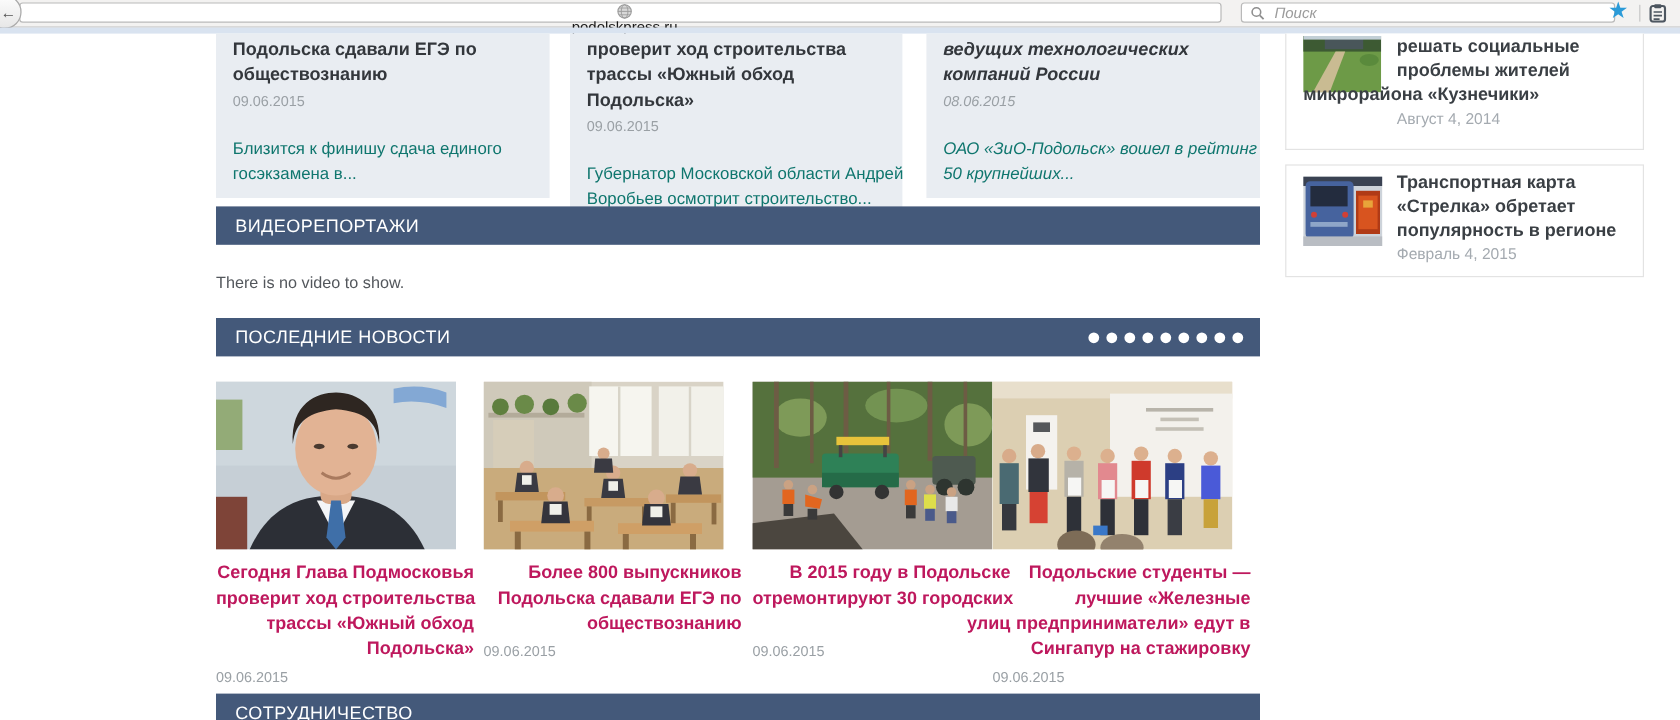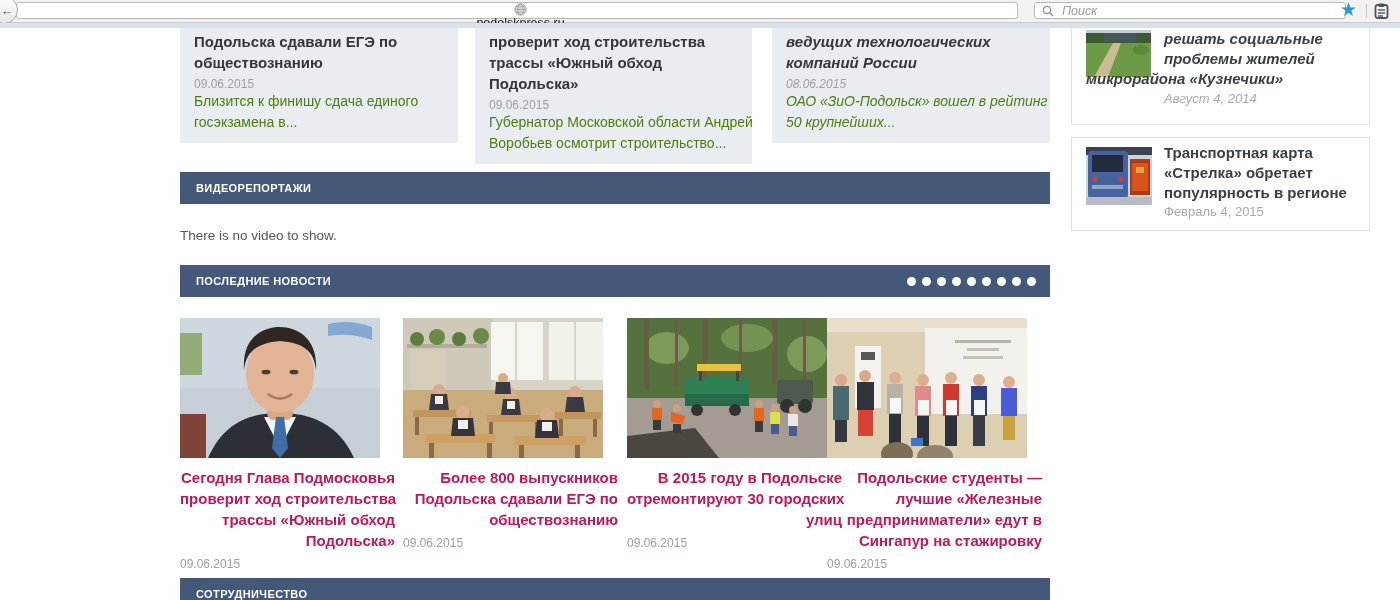--- a/index.html
+++ b/index.html
@@ -25,41 +25,41 @@
                     font-family:"Liberation Sans","DejaVu Sans",sans-serif;color:#333;}
   .search-box input::placeholder{font-style:italic;color:#9b9b9b;}
   .mag{margin-left:7px;width:12px;height:12px;flex:none;}
   .star{position:absolute;left:1340px;top:-2px;font-size:19px;color:#2b9bd8;line-height:24px;}
   .tb-sep{position:absolute;left:1366px;top:4px;width:1px;height:14px;background:#c6c6c6;}
   .clip-icon{position:absolute;left:1374px;top:3px;width:15px;height:16px;}
 
   
   .bar{position:absolute;left:180px;width:870px;height:32px;background:#44597a;color:#fff;
        display:flex;align-items:center;padding:0 14px 0 16px;box-sizing:border-box;}
-  .bar .bar-label{font-size:11px;font-weight:bold;letter-spacing:.4px;}
+  .bar .bar-label{font-size:15px;font-weight:normal;letter-spacing:.4px;}
   .dots{margin-left:auto;display:flex;gap:6px;}
   .dot{width:9px;height:9px;border-radius:50%;background:#fff;display:inline-block;}
 
   
   .top-card{position:absolute;top:28px;background:#e9edf2;box-sizing:border-box;padding:3px 14px 10px;}
   .top-card .t{font-size:15px;font-weight:bold;color:#33373c;line-height:21px;white-space:nowrap;}
   .top-card .d{font-size:12px;color:#9aa0a5;margin-top:4px;}
-  .top-card .e{font-size:14px;color:#4d7c0f;line-height:21px;margin-top:0;white-space:nowrap;}
+  .top-card .e{font-size:14px;color:#0f766e;line-height:21px;margin-top:22px;white-space:nowrap;}
 
   .empty-msg{position:absolute;left:180px;top:228px;font-size:13.5px;color:#53575c;}
 
   
   .news-card{position:absolute;top:318px;width:215px;}
   .news-card svg.photo{display:block;width:200px;height:140px;}
   .news-card .t{font-size:15px;font-weight:bold;color:#be185d;line-height:21px;margin-top:9px;white-space:nowrap;text-align:right;}
   .news-card .d{font-size:12px;color:#9aa0a5;margin-top:6px;}
 
   
   .sb-box{position:absolute;left:1071px;width:299px;background:#fff;box-sizing:border-box;}
-  .sb-box1{top:28px;height:97px;border-left:1px solid #e3e3e3;border-right:1px solid #e3e3e3;border-bottom:1px solid #e3e3e3;font-style:italic;}
+  .sb-box1{top:28px;height:97px;border-left:1px solid #e3e3e3;border-right:1px solid #e3e3e3;border-bottom:1px solid #e3e3e3;}
   .sb-box2{top:137px;height:94px;border:1px solid #e3e3e3;}
   .sb-thumb{position:absolute;}
   .sb-line{display:block;font-size:15px;font-weight:bold;color:#3a3f44;line-height:20px;white-space:nowrap;}
   .sb-date{font-size:13px;color:#a4aab0;}
 </style>
 </head>
 <body>
 
 <div id="screen">
 

